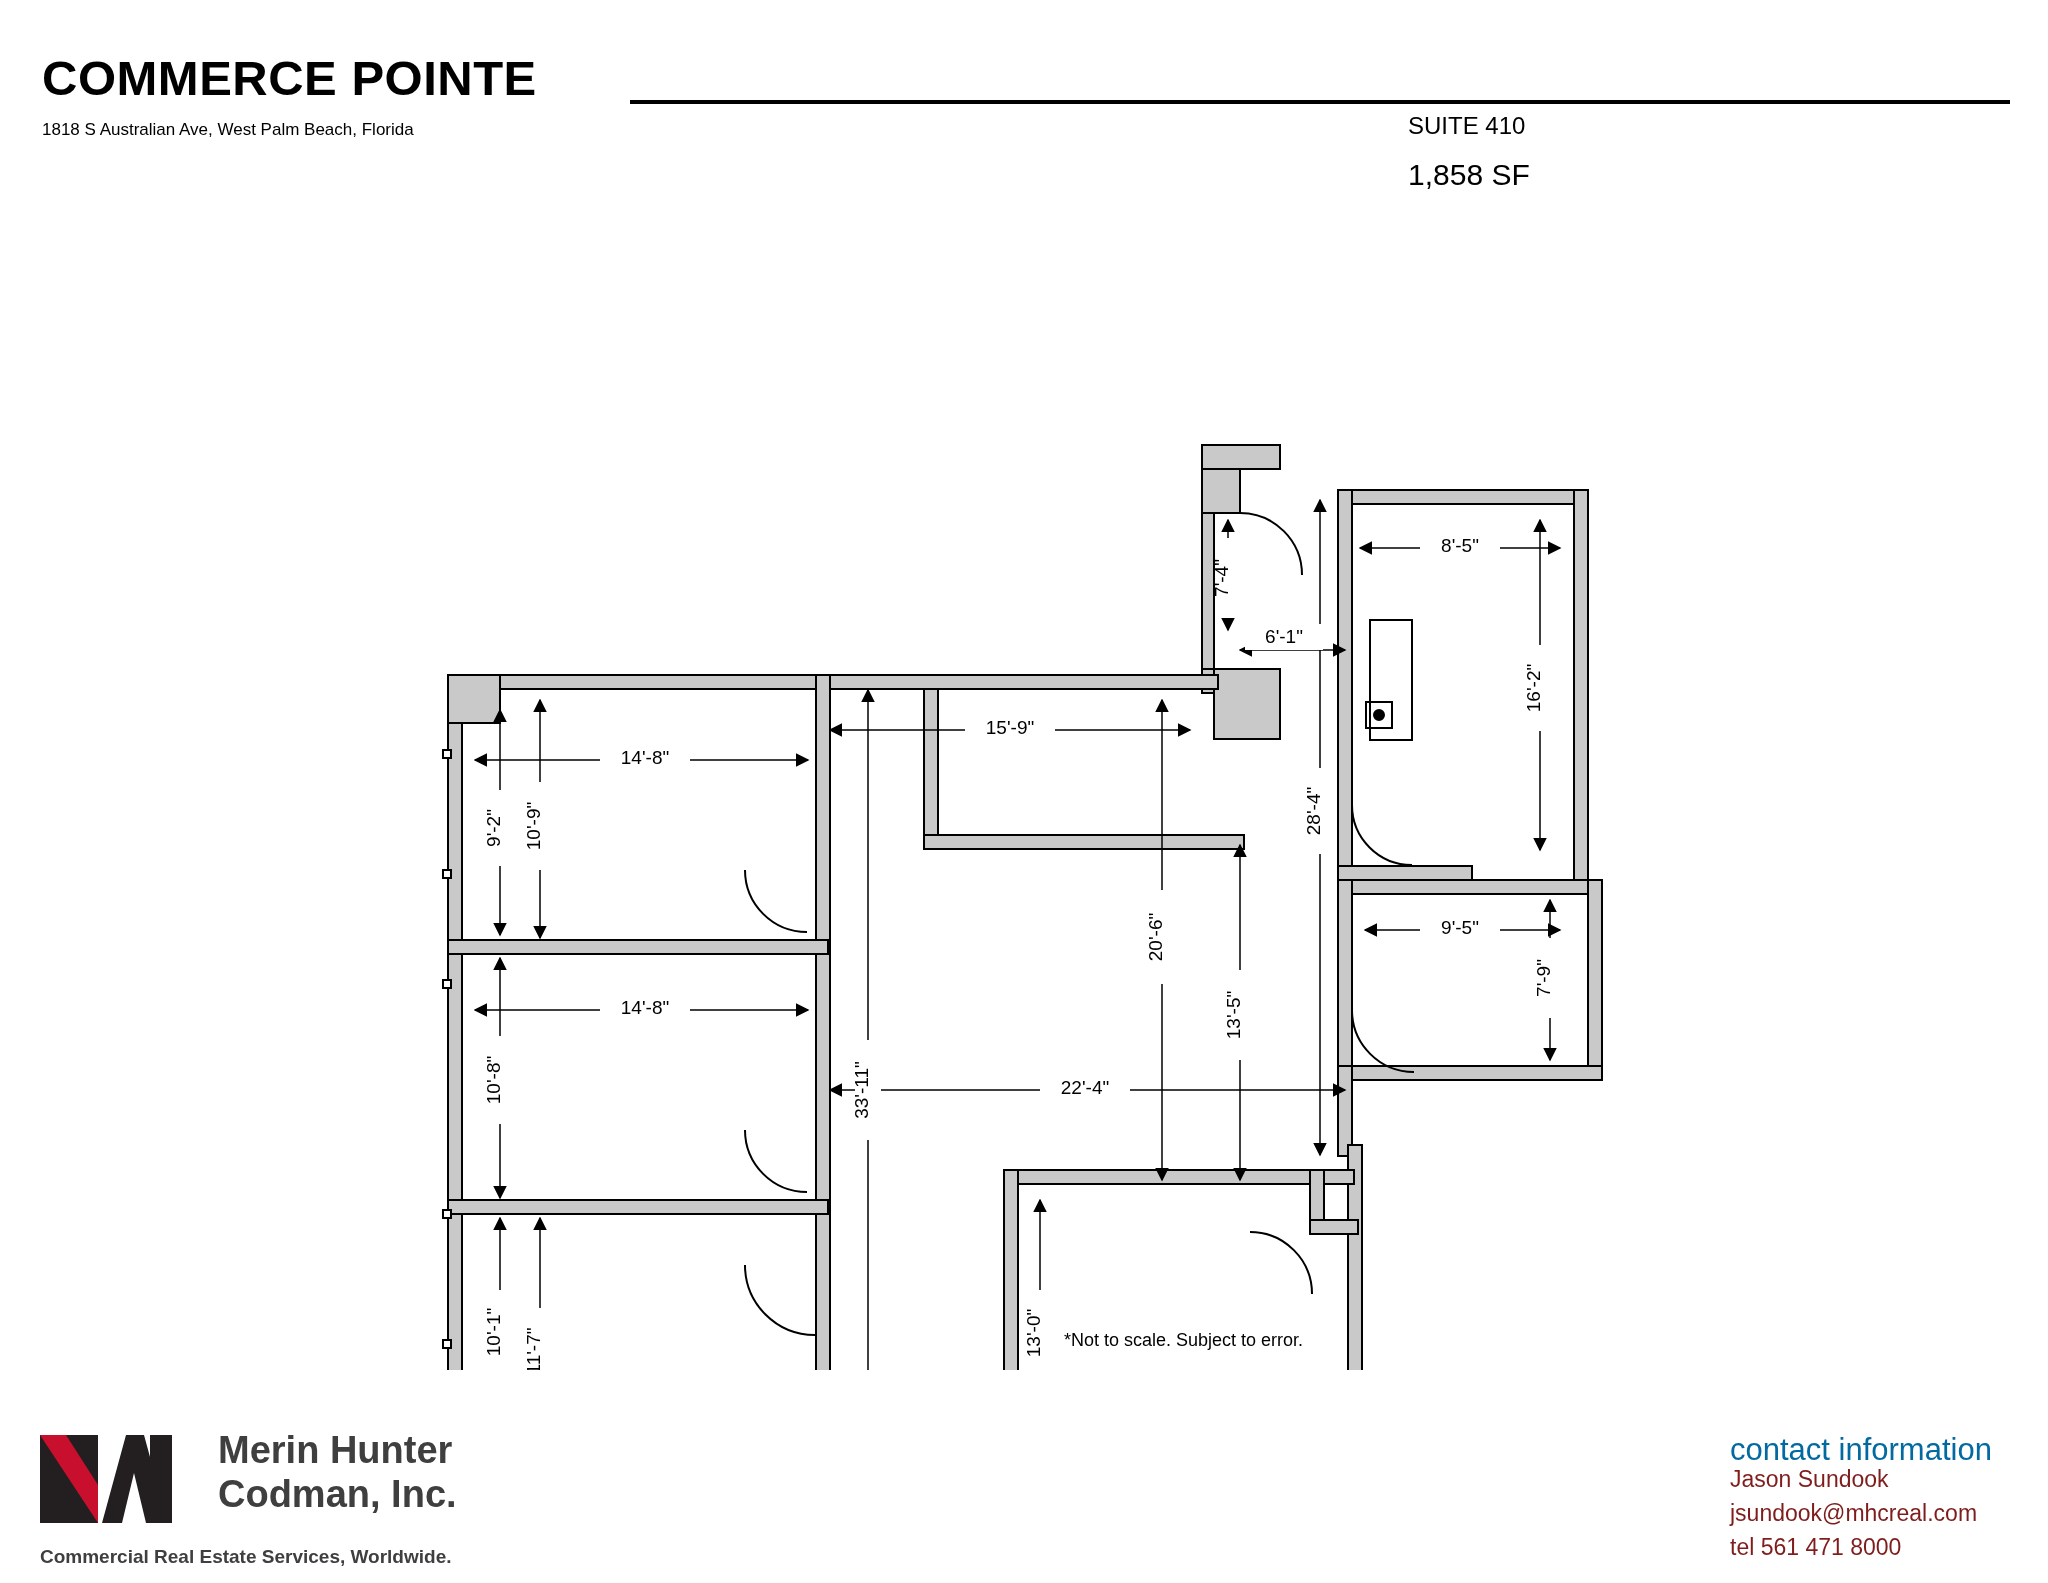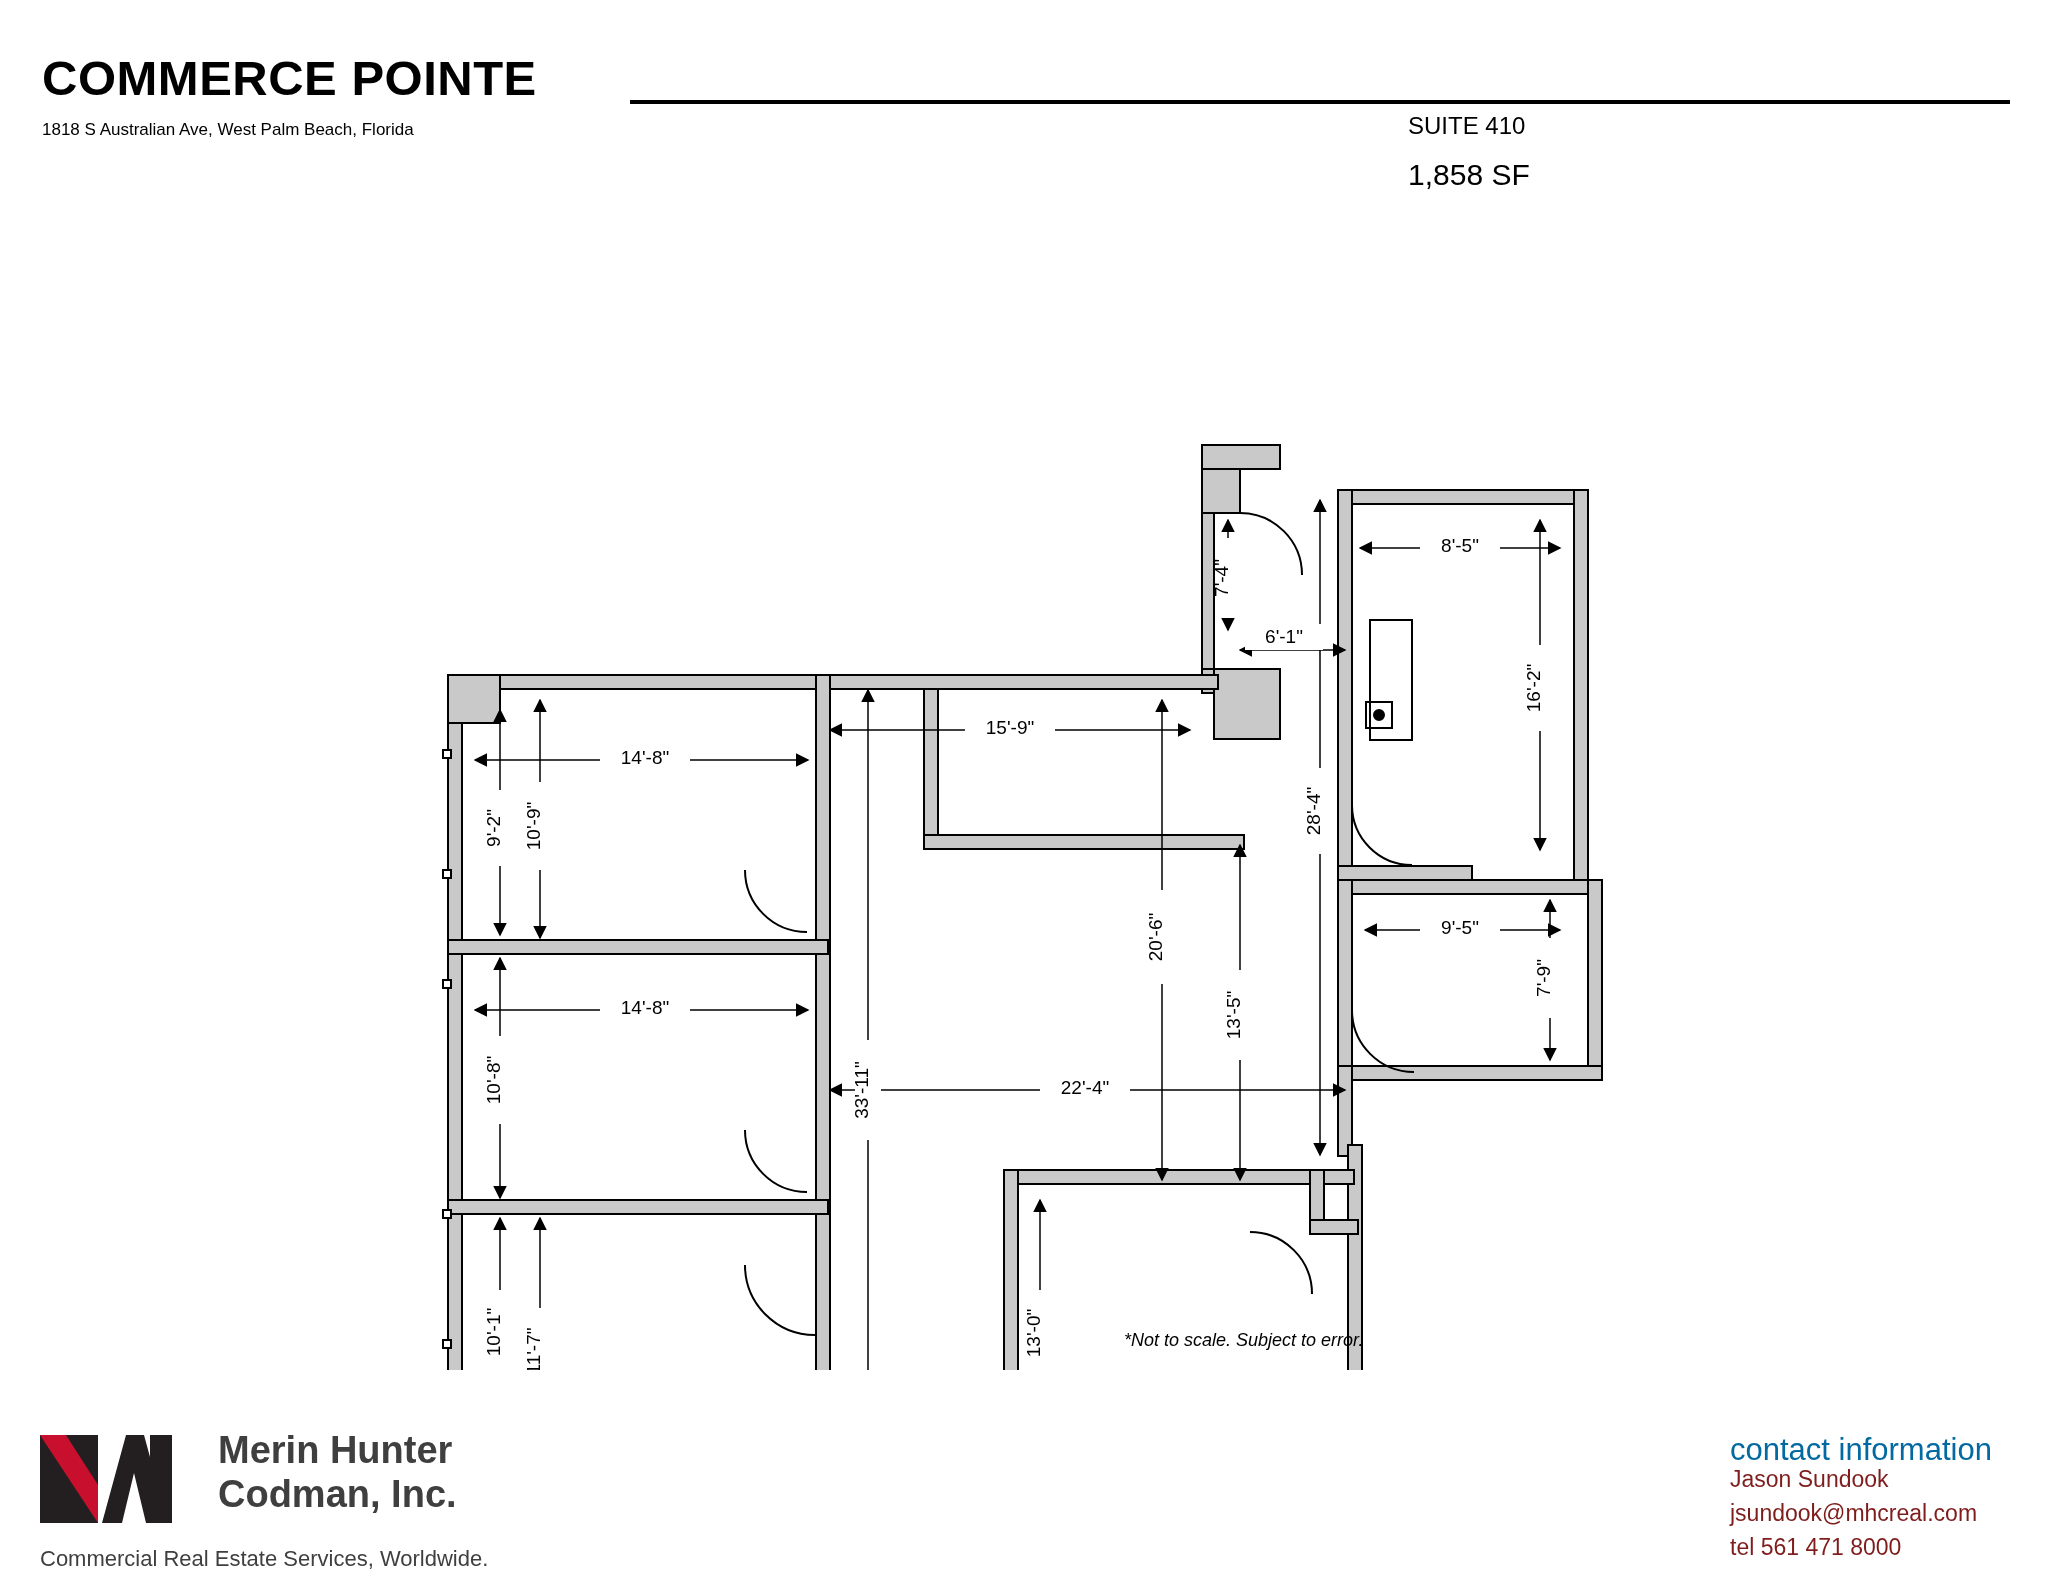--- a/index.html
+++ b/index.html
@@ -10,27 +10,27 @@
   #title{position:absolute;left:42px;top:50px;font-size:49px;font-weight:bold;letter-spacing:.5px;}
   #title-rule{position:absolute;left:630px;top:100px;width:1380px;height:4px;background:#000;}
   #address{position:absolute;left:42px;top:120px;font-size:17px;}
   #suite{position:absolute;right:40px;top:112px;font-size:24px;text-align:left;width:600px;}
   #sf{position:absolute;right:40px;top:158px;font-size:30px;text-align:left;width:600px;}
 
   
   #plan{position:absolute;left:0;top:190px;width:2048px;height:1180px;}
   #plan svg{display:block;}
 
-  .note{position:absolute;left:1124px;top:1330px;font-size:18px;font-style:italic;}
+  .note{position:absolute;left:1064px;top:1330px;font-size:18px;}
 
   
   #footer{position:absolute;left:0;top:1400px;width:2048px;height:183px;}
   #logo-mark{position:absolute;left:40px;top:35px;width:132px;height:88px;background:#ffffff;}
   #logo-text{position:absolute;left:218px;top:28px;font-size:38px;font-weight:bold;line-height:44px;color:#3f3f3f;}
-  #tagline{position:absolute;left:40px;top:146px;font-size:22px;color:#3f3f3f;}
+  #tagline{position:absolute;left:40px;top:146px;font-size:19px;color:#3f3f3f;font-weight:bold;}
   #contact-title{position:absolute;left:1730px;top:32px;font-size:31px;color:#0369a1;}
   #contact-lines{position:absolute;left:1730px;top:62px;font-size:23px;line-height:34px;color:#7f1d1d;}
 
   .dim{font-family:"Liberation Sans",sans-serif;font-size:19px;fill:#000;}
   .dimv{font-family:"Liberation Sans",sans-serif;font-size:19px;fill:#000;}
 </style>
 </head>
 <body>
 
 <div id="header">

